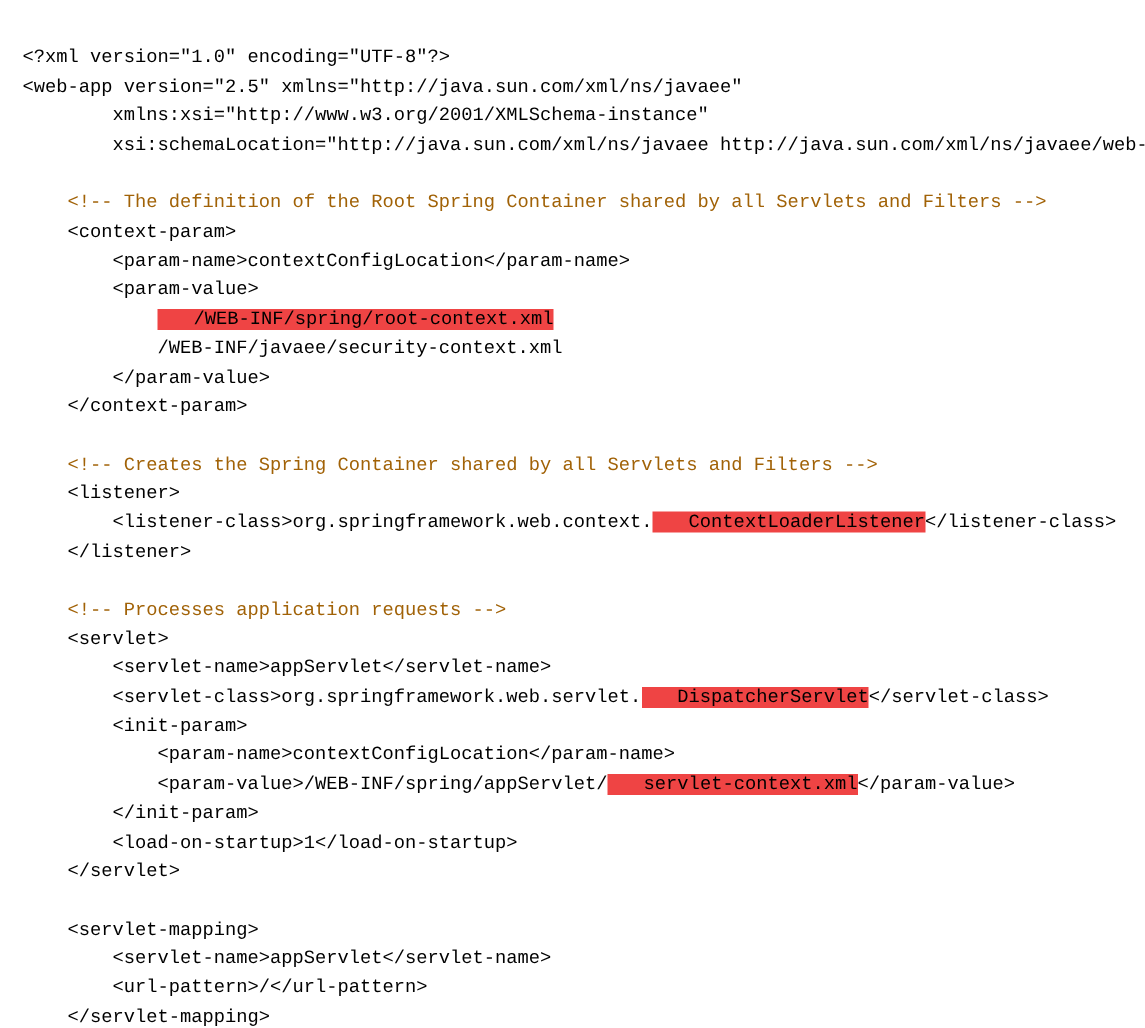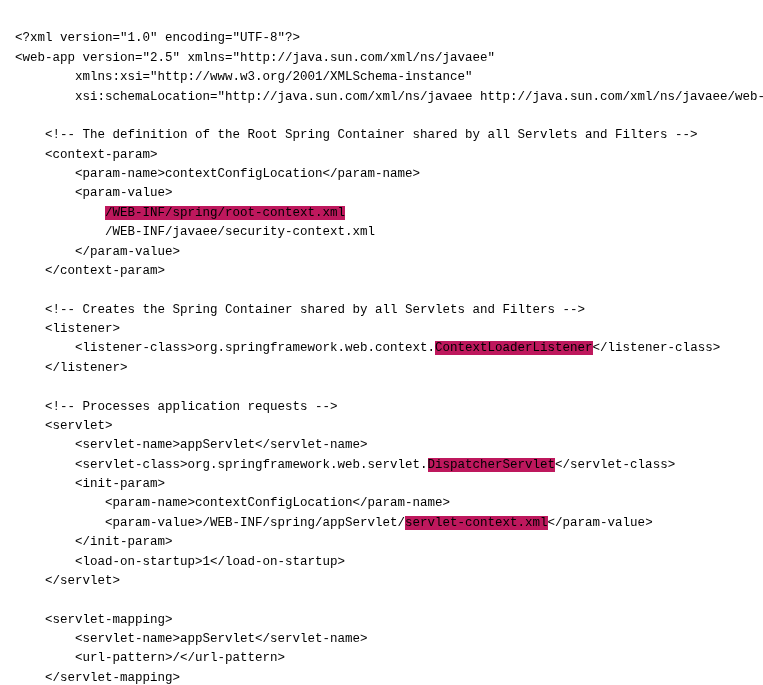--- a/index.html
+++ b/index.html
@@ -16,24 +16,25 @@
       padding: 10px 15px;
       line-height: 1.55;
     }
 
     .code-block {
       white-space: pre;
       position: relative;
     }
 
     .highlight-green {
-      background-color: #be185d;
+      background-color: #ef4444;
       display: inline;
+      padding-left: 24px;
     }
-    .comment { color: #000000; }
+    .comment { color: #a16207; }
   </style>
 </head>
 <body>
 
 <div class="code-block">
 <span>&lt;?xml version="1.0" encoding="UTF-8"?&gt;</span>
 <span>&lt;web-app version="2.5" xmlns="http://java.sun.com/xml/ns/javaee"</span>
 <span>        xmlns:xsi="http://www.w3.org/2001/XMLSchema-instance"</span>
 <span>        xsi:schemaLocation="http://java.sun.com/xml/ns/javaee http://java.sun.com/xml/ns/javaee/web-app_2_5.xsd"&gt;</span>
 

